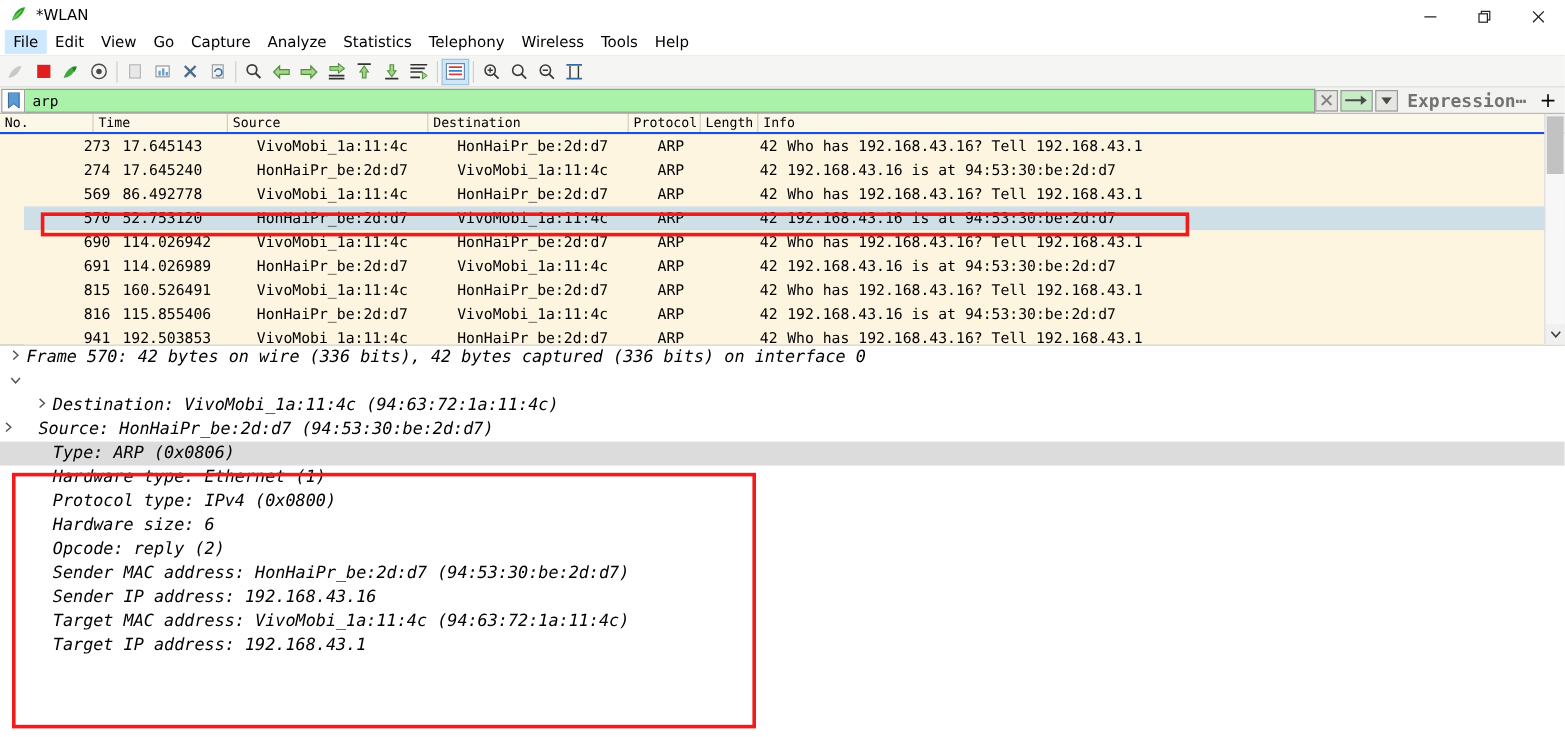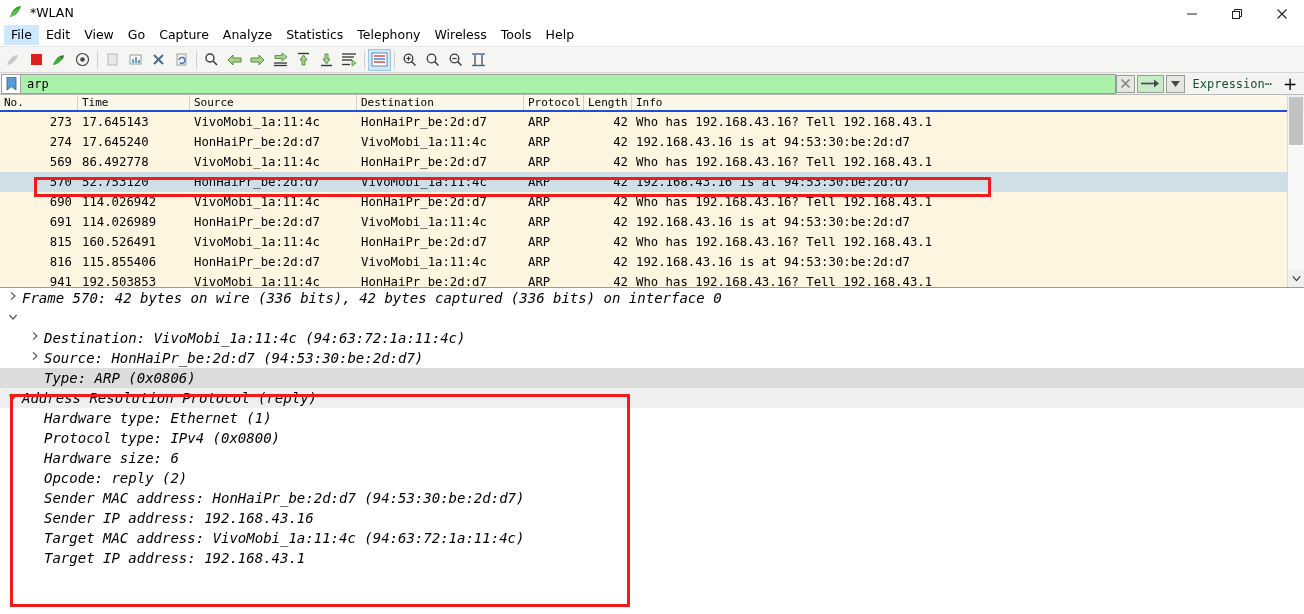--- a/index.html
+++ b/index.html
@@ -128,24 +128,25 @@
     display: flex; align-items: center; justify-content: center;
     border: 1px solid #9a9a9a;
     background: #e6e6e2;
     margin-right: 2px;
   }
   .filter-clear { width: 19px; }
   .filter-apply { width: 27px; background:#c7ecc7; }
   .filter-drop  { width: 19px; background:#e6e6e2; }
   .filter-expr {
     font-family: "DejaVu Sans Mono", monospace;
-    font-size: 12px;
+    font-size: 15px;
     padding: 0 8px 0 6px;
-    color: #14532d;
+    color: #737373;
     white-space: nowrap;
+    font-weight: bold;
   }
   .filter-plus {
     width: 20px; text-align:center;
     font-family: "DejaVu Sans", sans-serif;
     font-size: 17px;
     color: #000;
     line-height: 14px;
     padding-right:4px;
   }
 
@@ -172,20 +173,21 @@
     line-height: 16px;
     box-sizing: border-box;
     overflow: hidden;
     white-space: nowrap;
   }
   .plist-body {
     position: relative;
     height: 175px;
     overflow: hidden;
     background: #fdf5e0;
+    padding-left: 20px;
   }
   .prow {
     display: flex;
     height: 20px;
     line-height: 20px;
     font-family: "DejaVu Sans Mono", monospace;
     font-size: 12.3px;
     background: #fdf5e0;
     white-space: nowrap;
     box-sizing: border-box;
@@ -591,36 +593,30 @@
       <span class="twisty"><svg width="10" height="8" viewBox="0 0 10 8">
           <polyline points="1.4,2 5,6 8.6,2" fill="none" stroke="#555" stroke-width="1.2"></polyline>
         </svg></span>
     </div>
     <div class="drow" style="padding-left: 28px;">
       <span class="twisty"><svg width="8" height="10" viewBox="0 0 8 10">
           <polyline points="2,1.4 6,5 2,8.6" fill="none" stroke="#555" stroke-width="1.2"></polyline>
         </svg></span>
       <span class="dtext">Destination: VivoMobi_1a:11:4c (94:63:72:1a:11:4c)</span>
     </div>
-    <div class="drow" style="padding-left: 28px;">
+    <div class="drow" style=" gap: 16px;">
       <span class="twisty"><svg width="8" height="10" viewBox="0 0 8 10">
           <polyline points="2,1.4 6,5 2,8.6" fill="none" stroke="#555" stroke-width="1.2"></polyline>
         </svg></span>
       <span class="dtext">Source: HonHaiPr_be:2d:d7 (94:53:30:be:2d:d7)</span>
     </div>
     <div class="drow hl-dark" style="padding-left: 28px;">
       <span class="twisty"></span>
       <span class="dtext">Type: ARP (0x0806)</span>
     </div>
-    <div class="drow hl-light" style="padding-left: 6px;">
-      <span class="twisty"><svg width="10" height="8" viewBox="0 0 10 8">
-          <polyline points="1.4,2 5,6 8.6,2" fill="none" stroke="#555" stroke-width="1.2"></polyline>
-        </svg></span>
-      <span class="dtext">Address Resolution Protocol (reply)</span>
-    </div>
     <div class="drow" style="padding-left: 28px;">
       <span class="twisty"></span>
       <span class="dtext">Hardware type: Ethernet (1)</span>
     </div>
     <div class="drow" style="padding-left: 28px;">
       <span class="twisty"></span>
       <span class="dtext">Protocol type: IPv4 (0x0800)</span>
     </div>
     <div class="drow" style="padding-left: 28px;">
       <span class="twisty"></span>

